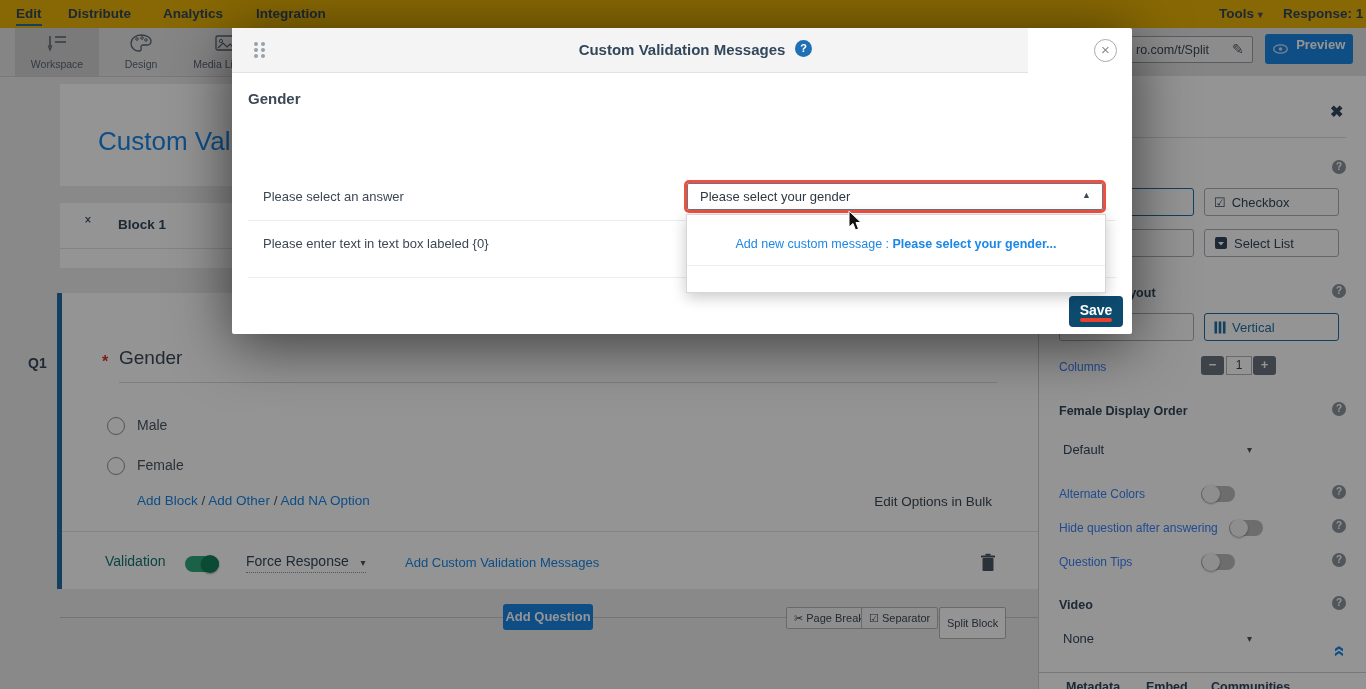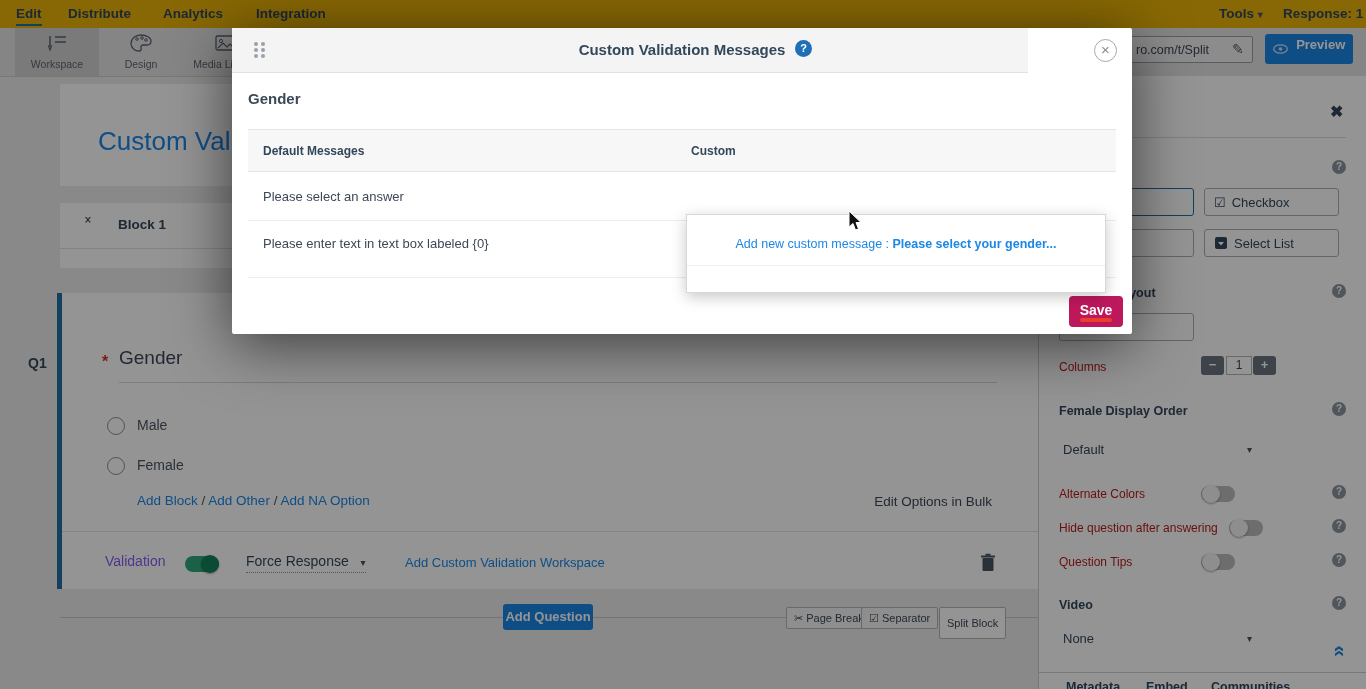--- a/index.html
+++ b/index.html
@@ -24,21 +24,21 @@
          font-size:10px;font-weight:700;text-align:center;line-height:14px;}
   .toggle{width:34px;height:16px;border-radius:9px;background:#bcbcbc;position:absolute;}
   .toggle .knob{position:absolute;left:1px;top:-1px;width:18px;height:18px;border-radius:50%;
                 background:#f4f4f4;box-shadow:0 1px 2px rgba(0,0,0,.35);}
   .toggle.on{background:#2fa87c;}
   .toggle.on .knob{left:auto;right:0;background:#14805c;}
   .typebtn{height:28px;border:1px solid #a9b0b7;border-radius:3px;background:#fff;
            font-size:13px;color:#33475b;display:flex;align-items:center;padding-left:9px;gap:6px;box-sizing:border-box;}
   .typebtn.sel{border:1px solid #1f6fa3;color:#1f6fa3;}
   .sideheading{font-size:12.5px;font-weight:700;color:#33475b;white-space:nowrap;}
-  .sidelabel{font-size:12px;color:#b91c1c;white-space:nowrap;}
+  .sidelabel{font-size:12px;color:#3b82f6;white-space:nowrap;}
   .caret{color:#4a5562;font-size:10px;}
   .stepbtn{width:23px;height:19px;background:#6b7480;border-radius:3px;color:#fff;
            font-size:13px;font-weight:700;text-align:center;line-height:18px;}
   
   #overlay{left:0;top:0;width:1366px;height:689px;background:rgba(0,0,0,0.42);z-index:40;}
   #modal{left:232px;top:28px;width:900px;height:306px;background:#fff;z-index:50;
          box-shadow:0 10px 60px rgba(0,0,0,.6);border-radius:2px;}
   #modalhead{left:0;top:0;width:796px;height:45px;background:#f4f4f4;border-bottom:1px solid #e2e2e2;box-sizing:border-box;}
   .dots{display:grid;grid-template-columns:5px 5px;grid-gap:2px;}
   .dots i{width:4px;height:4px;border-radius:50%;background:#98a0a8;}
@@ -135,29 +135,29 @@
       <span class="link">Add Block</span>
       <span style="color:#4a5562;">/</span>
       <span class="link">Add Other</span>
       <span style="color:#4a5562;">/</span>
       <span class="link">Add NA Option</span>
     </div>
     <span class="abs" style="right:46px;top:201px;font-size:13.5px;color:#3c4856;">Edit Options in Bulk</span>
 
     <div class="abs" style="left:0;top:238px;width:981px;height:1px;background:#e4e4e4;"></div>
 
-    <span class="abs" style="left:43px;top:260px;font-size:14px;color:#8b5cf6;">Validation</span>
+    <span class="abs" style="left:43px;top:260px;font-size:14px;color:#0f766e;">Validation</span>
     <span class="abs toggle on" style="left:123px;top:263px;">
         <span class="knob"></span>
       </span>
     <span class="abs" style="left:184px;top:260px;font-size:14px;color:#33475b;border-bottom:1px dotted #8a949e;padding-bottom:3px;">
       <span>Force Response</span>
       <span class="caret" style="margin-left:8px;">▾</span>
     </span>
-    <span class="abs link" style="left:343px;top:262px;font-size:13px;">Add Custom Validation Workspace</span>
+    <span class="abs link" style="left:343px;top:262px;font-size:13px;">Add Custom Validation Messages</span>
     <svg class="abs" style="left:918px;top:260px;" width="16" height="19" viewBox="0 0 16 19">
       <rect x="2.5" y="5" width="11" height="13" rx="1" fill="#4a5562"></rect>
       <rect x="1" y="2.5" width="14" height="2" rx="0.5" fill="#4a5562"></rect>
       <rect x="5.5" y="0.8" width="5" height="2" rx="0.5" fill="#4a5562"></rect>
     </svg>
   </div>
 
   <div class="abs" style="left:60px;top:617px;width:978px;height:1px;background:#c9c9c9;"></div>
   <div class="abs" style="left:503px;top:604px;width:90px;height:26px;background:#1b87e6;border-radius:3px;text-align:center;line-height:26px;color:#fff;font-size:13px;font-weight:700;">Add Question</div>
   <div class="abs" style="left:786px;top:607px;height:20px;background:#f5f5f5;border:1px solid #b5b5b5;border-radius:2px;font-size:11px;color:#3c4856;line-height:20px;padding:0 7px;">
@@ -189,20 +189,28 @@
         <rect x="1" y="1" width="12" height="12" rx="2" fill="#33475b"></rect>
         <path d="M4 6 L7 9.5 L10 6 Z" fill="#fff"></path>
       </svg>
       <span>Select List</span>
     </div>
 
     <span class="abs sideheading" style="left:20px;top:210px;">Answers Layout</span>
     <span class="abs hicon" style="left:293px;top:208px;">?</span>
 
     <div class="abs typebtn" style="left:20px;top:237px;width:135px;"></div>
+    <div class="abs typebtn sel" style="left:165px;top:237px;width:135px;">
+      <svg width="12" height="13" viewBox="0 0 12 13">
+        <rect x="0.5" y="0.5" width="2.6" height="12" fill="#1f6fa3"></rect>
+        <rect x="4.7" y="0.5" width="2.6" height="12" fill="#1f6fa3"></rect>
+        <rect x="8.9" y="0.5" width="2.6" height="12" fill="#1f6fa3"></rect>
+      </svg>
+      <span>Vertical</span>
+    </div>
 
     <span class="abs sidelabel" style="left:20px;top:284px;">Columns</span>
     <span class="abs stepbtn" style="left:162px;top:280px;">−</span>
     <span class="abs" style="left:187px;top:280px;width:24px;height:17px;background:#fff;border:1px solid #b5b5b5;font-size:12px;color:#33475b;text-align:center;line-height:17px;">1</span>
     <span class="abs stepbtn" style="left:214px;top:280px;">+</span>
 
     <span class="abs sideheading" style="left:20px;top:328px;">Female Display Order</span>
     <span class="abs hicon" style="left:293px;top:326px;">?</span>
     <span class="abs" style="left:24px;top:366px;font-size:13px;color:#33475b;">Default</span>
     <span class="abs caret" style="left:208px;top:368px;">▾</span>
@@ -250,39 +258,39 @@
           <i></i>
           <i></i>
         </span>
       <span class="abs" style="left:0;top:13px;width:900px;text-align:center;font-size:15px;font-weight:700;color:#33475b;">Custom Validation Messages</span>
       <span class="abs" style="left:563px;top:12px;width:17px;height:17px;border-radius:50%;background:#1f6fb5;color:#fff;font-size:11px;font-weight:700;text-align:center;line-height:17px;">?</span>
       <span class="abs" style="left:862px;top:11px;width:21px;height:21px;border:1px solid #a9a9a9;border-radius:50%;color:#8a8a8a;font-size:15px;text-align:center;line-height:19px;">×</span>
     </div>
 
     <span class="abs" style="left:16px;top:62px;font-size:15px;font-weight:700;color:#3c4856;">Gender</span>
 
-    <div class="abs" style="left:16px;top:101px;width:868px;height:43px;background:#f7f7f7;border-top:1px solid #e5e5e5;border-bottom:1px solid #e5e5e5;box-sizing:border-box;">
-      <span class="abs" style="left:15px;top:14px;font-size:12px;font-weight:700;color:#33475b;">Default Messages</span>
-      <span class="abs" style="left:443px;top:14px;font-size:12px;font-weight:700;color:#33475b;">Custom</span>
-    </div>
 
     <span class="abs mrowtext" style="left:31px;top:161px;">Please select an answer</span>
+    <div class="abs" style="left:452px;top:152px;width:422px;height:33px;background:#fff;border:3px solid #ef5140;border-radius:5px;box-sizing:border-box;box-shadow:inset 0 0 0 1px #6b7480;">
+      <span class="abs" style="left:13px;top:6px;font-size:13px;color:#2f3942;">Please select your gender</span>
+      <span class="abs" style="right:12px;top:7px;font-size:9px;color:#3c4856;">▲</span>
+    </div>
 
     <div class="abs" style="left:16px;top:192px;width:868px;height:1px;background:#ececec;"></div>
     <span class="abs mrowtext" style="left:31px;top:208px;">Please enter text in text box labeled {0}</span>
     <div class="abs" style="left:16px;top:249px;width:868px;height:1px;background:#ececec;"></div>
 
     <div class="abs" id="dd-panel">
       <div style="text-align:center;margin-top:22px;font-size:12.5px;white-space:nowrap;">
         <span class="link">Add new custom message : </span><span class="link" style="font-weight:700;">Please select your gender...</span>
       </div>
       <div style="margin-top:14px;height:1px;background:#eee;"></div>
     </div>
 
-    <div class="abs" style="left:837px;top:268px;width:54px;height:31px;background:#be185d;border-radius:4px;text-align:center;line-height:29px;color:#fff;font-size:14px;font-weight:700;">
+    <div class="abs" style="left:837px;top:268px;width:54px;height:31px;background:#0c4a6e;border-radius:4px;text-align:center;line-height:29px;color:#fff;font-size:14px;font-weight:700;">
       <span>Save</span>
       <span class="abs" style="left:11px;top:22px;width:32px;height:4px;background:#e8402a;border-radius:2px;"></span>
     </div>
   </div>
 
   <svg class="abs" id="cursor" style="left:848px;top:210px;" width="15" height="22" viewBox="0 0 15 22">
     <path d="M1 1 L1 17 L5 13.5 L7.5 20 L10.5 18.8 L8 12.5 L13 12.5 Z" fill="#111" stroke="#fff" stroke-width="1"></path>
   </svg>
 
 </div>

